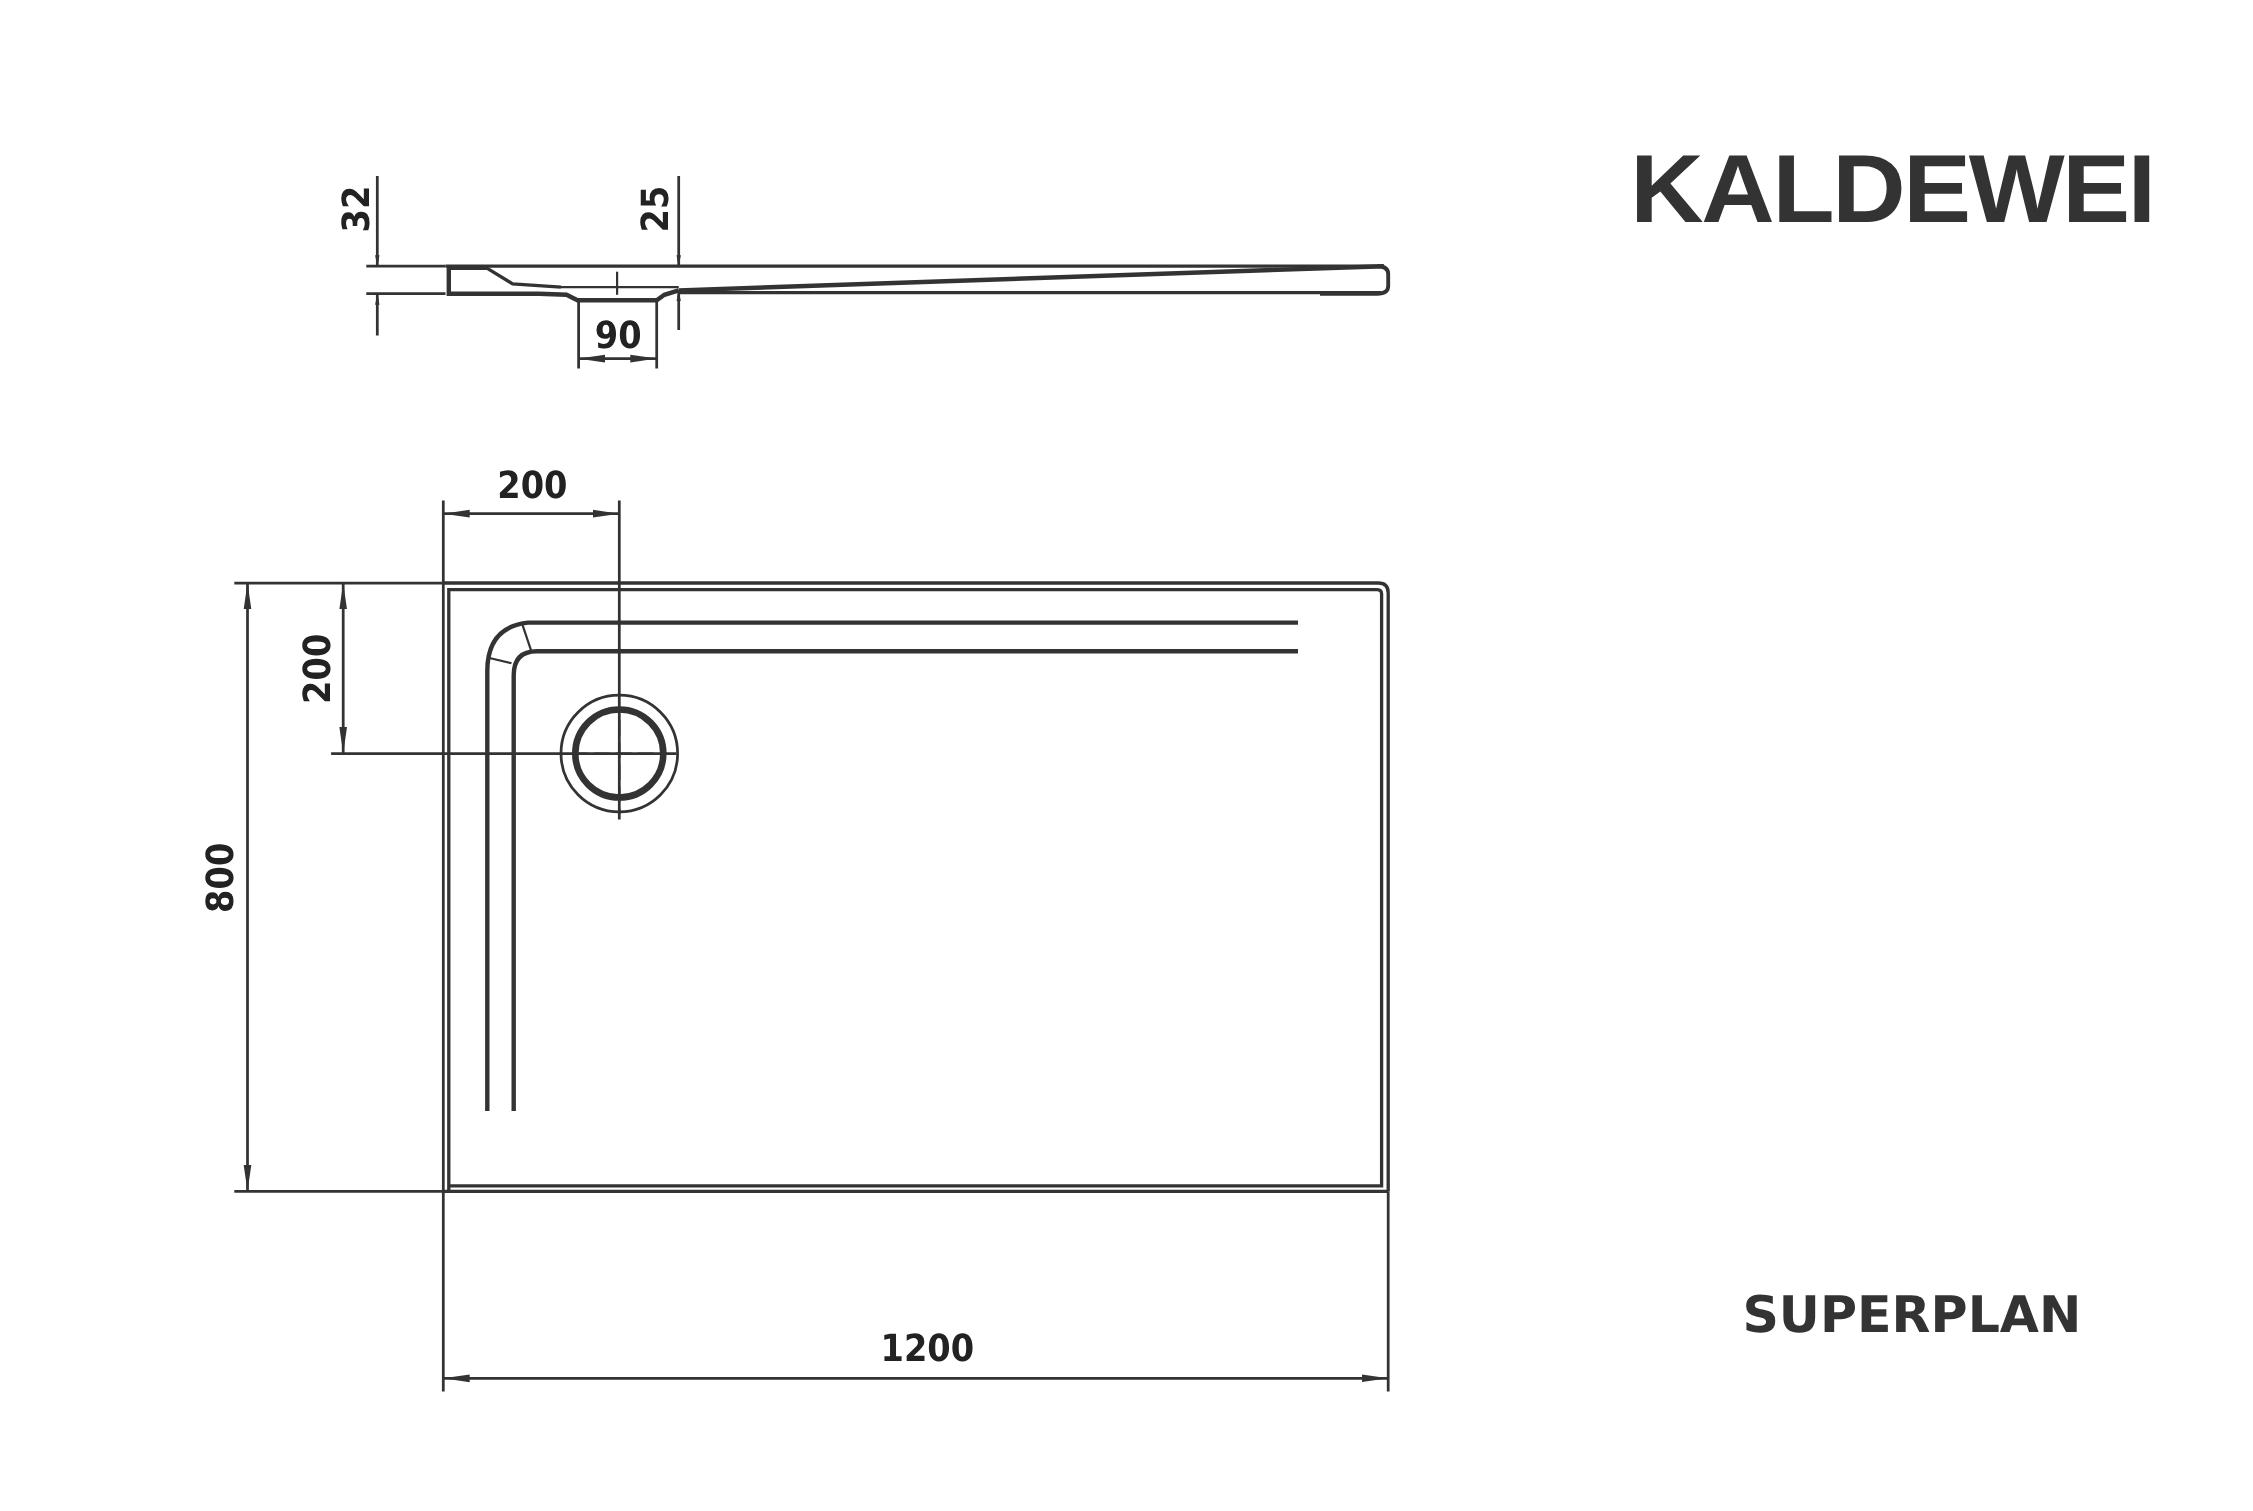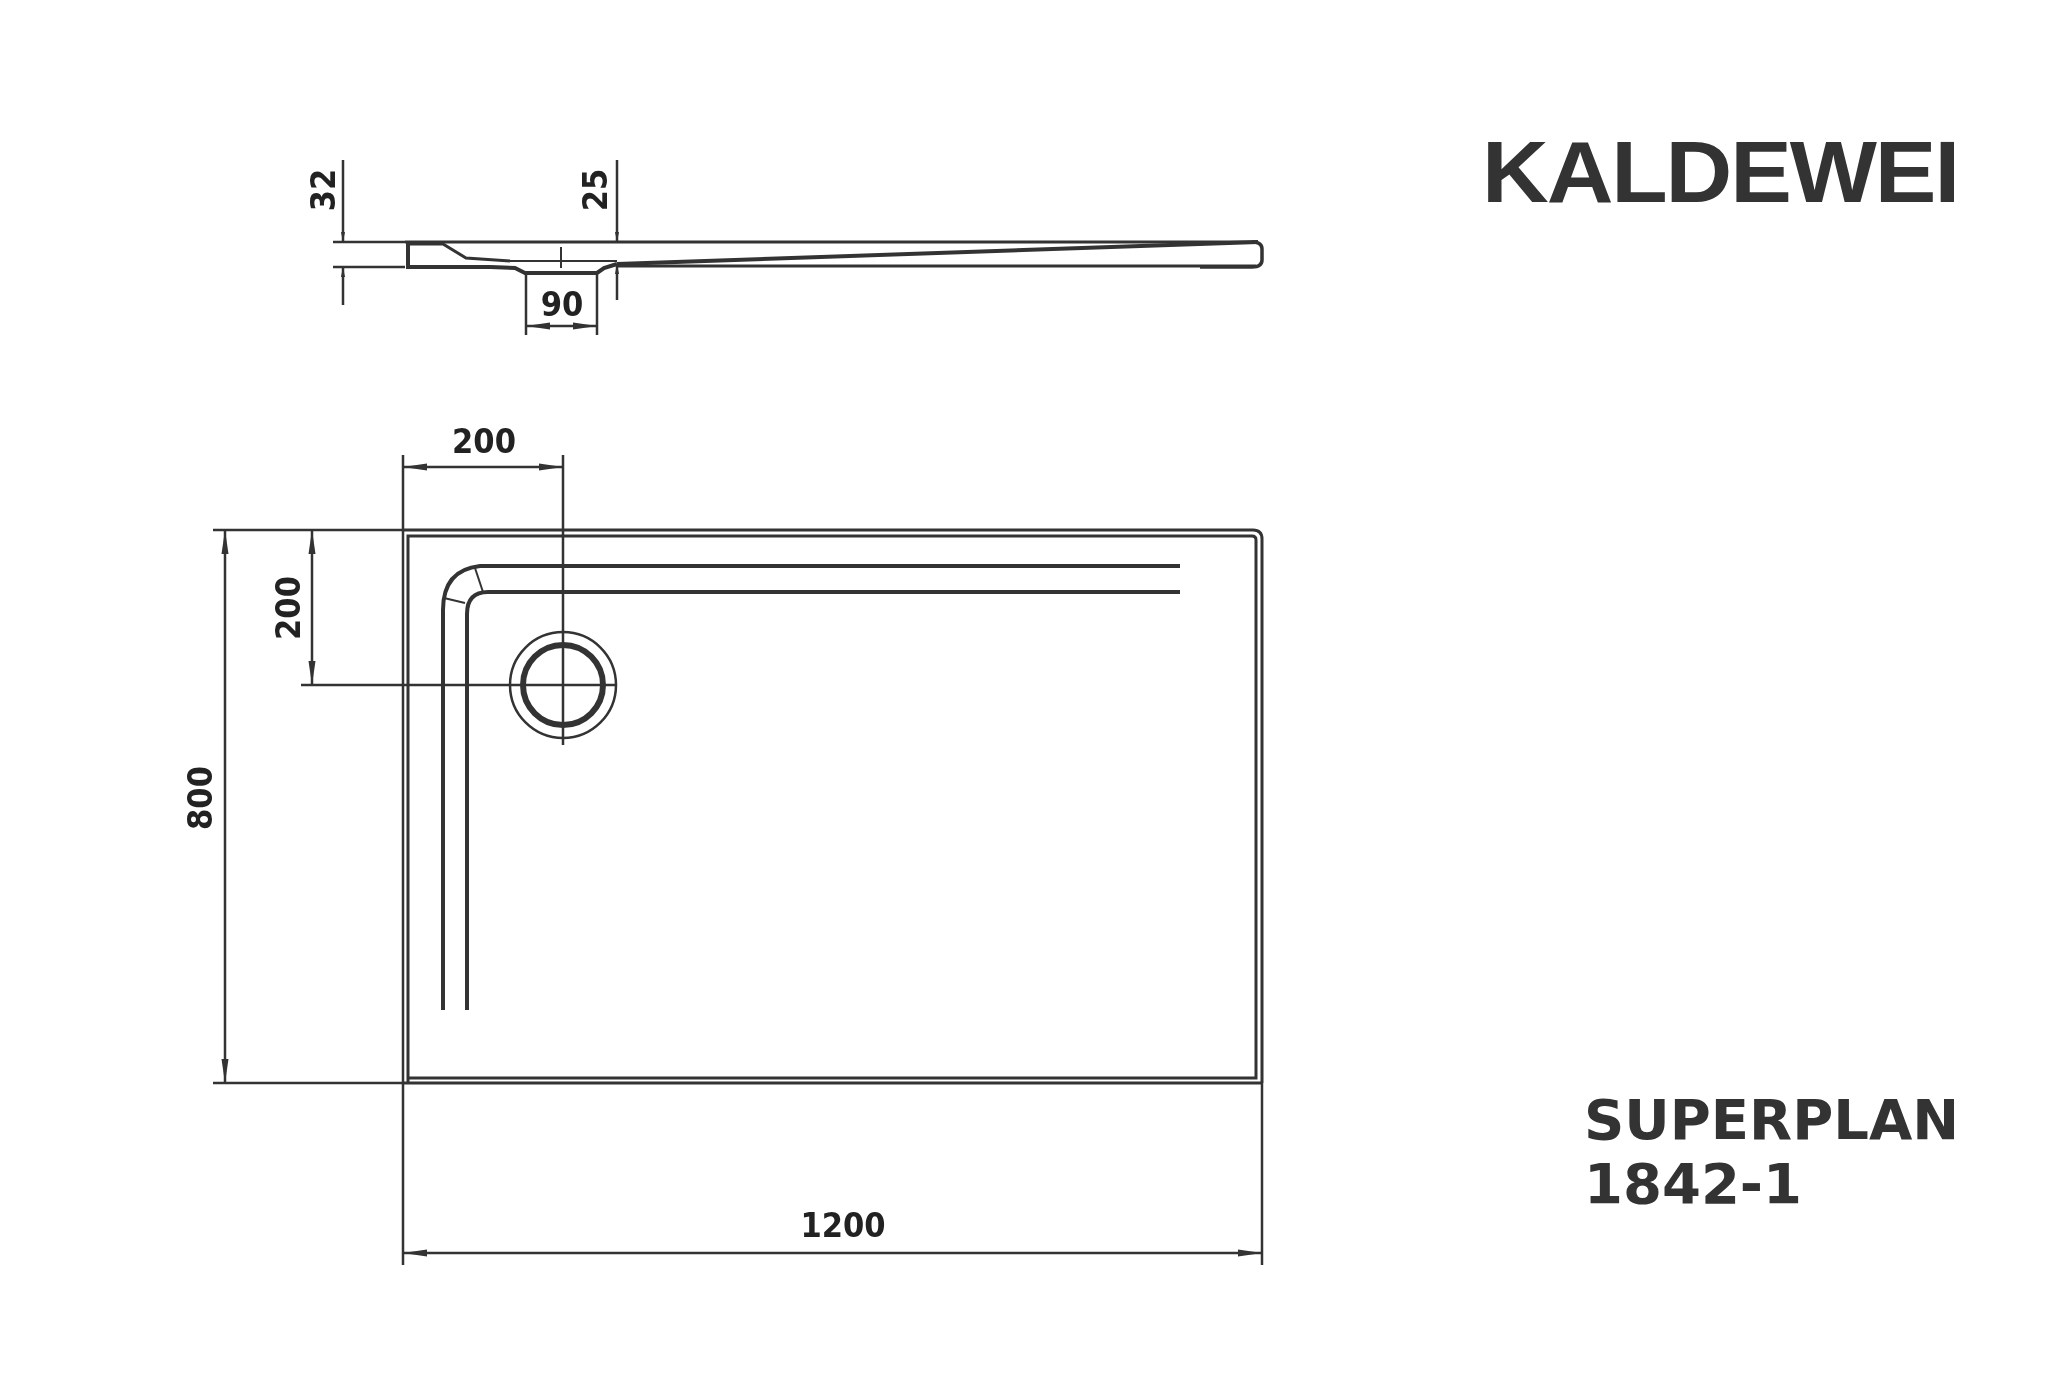--- a/index.html
+++ b/index.html
@@ -1,30 +1,29 @@
 <!DOCTYPE html>
 <html><head>
 <meta charset="utf-8">
 <style>
   html, body { margin: 0; padding: 0; background: #ffffff; }
   body { width: 2048px; height: 1374px; position: relative; overflow: hidden; font-family: "Liberation Sans", sans-serif; }
   #drawing { position: absolute; left: 0; top: 0; }
   .ln { stroke: #333333; fill: none; }
   .dimtxt { font-family: "DejaVu Sans Condensed", "Liberation Sans Narrow", "DejaVu Sans", sans-serif; font-weight: bold; fill: #222222; font-size: 34px; }
   .brand { position: absolute; left: 1482px; top: 128px; font-family: "Liberation Sans", sans-serif; font-weight: 900; font-size: 88px; letter-spacing: -2px; color: #333333; transform: scaleX(1.05); transform-origin: left top; line-height: 1; }
-  .product { position: absolute; left: 1584px; top: 1088px; font-family: "DejaVu Sans", sans-serif; font-weight: bold; font-size: 56px; color: #333333; line-height: 64px; }
+  .product { position: absolute; left: 1584px; top: 1163px; font-family: "DejaVu Sans", sans-serif; font-weight: bold; font-size: 46px; color: #333333; line-height: 64px; }
 </style>
 </head>
 <body>
 
 <div class="brand">KALDEWEI</div>
 
 <div class="product">
   <div>SUPERPLAN</div>
-  <div>1842-1</div>
 </div>
 
 <svg id="drawing" width="2048" height="1374" viewBox="0 0 2048 1374">
   <defs>
     <marker id="arr" viewBox="0 0 10 10" refX="10" refY="5" markerWidth="10" markerHeight="10" markerUnits="userSpaceOnUse" orient="auto-start-reverse">
       <path d="M0,3 L10,5 L0,7 Z" fill="#333333"></path>
     </marker>
     <marker id="arrL" viewBox="0 0 24 10" refX="24" refY="5" markerWidth="24" markerHeight="10" markerUnits="userSpaceOnUse" orient="auto-start-reverse">
       <path d="M0,1.5 L24,5 L0,8.5 Z" fill="#333333"></path>
     </marker>

